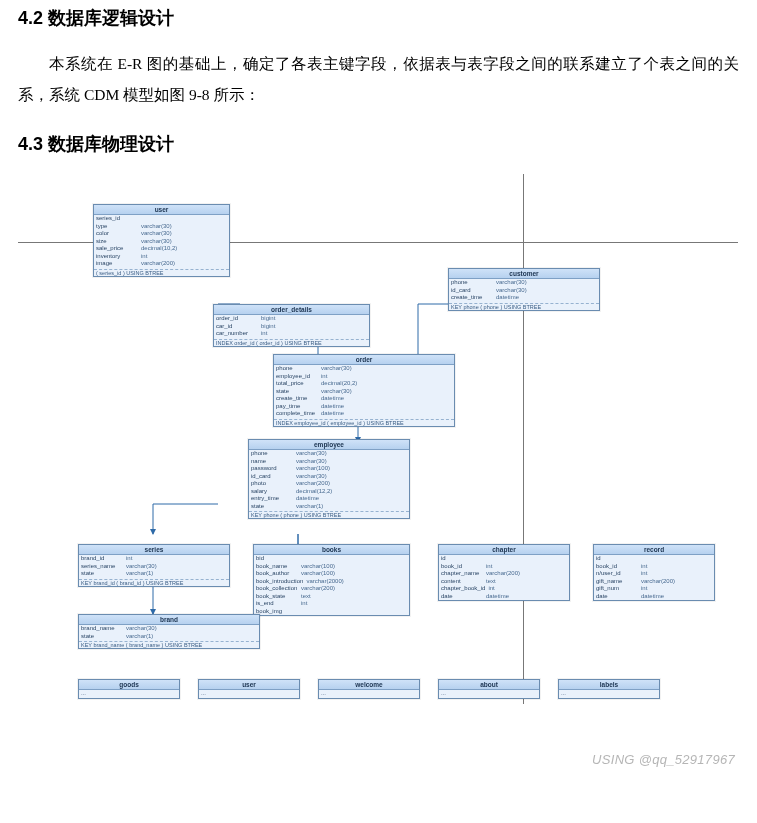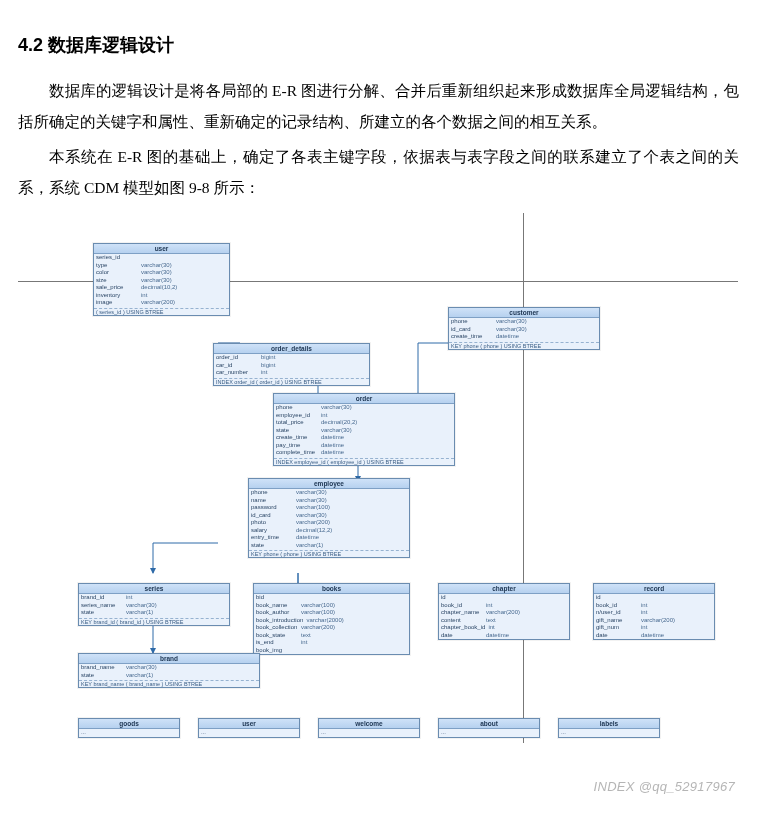--- a/index.html
+++ b/index.html
@@ -1,16 +1,16 @@
 <!DOCTYPE html>
 <html><head>
 <meta charset="utf-8">
 <style>
   html,body{margin:0;padding:0;background:#fff;font-family:"Microsoft YaHei","SimSun",sans-serif;color:#000;}
-  .page{width:757px;height:773px;position:relative;box-sizing:border-box;padding:0 18px 0 18px;overflow:hidden;margin-top:27px;}
+  .page{width:757px;height:773px;position:relative;box-sizing:border-box;padding:0 18px 0 18px;overflow:hidden;}
   h2.sec{font-family:"Microsoft YaHei","SimHei",sans-serif;font-weight:bold;font-size:18px;margin:6px 0 18px 0;}
   p.body{font-family:"SimSun","Songti SC",serif;font-size:15.5px;line-height:2.0;margin:0 0 4px 0;text-align:justify;}
   .indent{text-indent:2em;}
   .diagram-wrap{position:relative;width:720px;height:530px;margin-top:10px;}
   .cross-h{position:absolute;left:0;right:0;top:68px;height:1px;background:#777;}
   .cross-v{position:absolute;top:0;bottom:0;left:505px;width:1px;background:#777;}
   .ent{position:absolute;font-family:Arial,Helvetica,sans-serif;font-size:6px;color:#223a58;border:1px solid #6a8cb0;background:#e9f1fb;box-shadow:0 0 0 1px rgba(0,0,0,.05);}
   .ent .ttl{background:linear-gradient(#cfe2f8,#b6d1ef);border-bottom:1px solid #7ea0c5;font-weight:bold;text-align:center;font-size:6.5px;padding:1px 2px;color:#1b3350;white-space:nowrap;overflow:hidden;}
   .ent .row{display:flex;padding:0 2px;line-height:1.25;white-space:nowrap;overflow:hidden;}
   .ent .c1{flex:0 0 auto;min-width:42px;color:#2b4666;}
@@ -18,23 +18,23 @@
   .ent .idx{border-top:1px dashed #96b2d0;margin-top:1px;padding:0 2px;color:#3a5d84;font-size:5.5px;white-space:nowrap;overflow:hidden;}
   svg.links{position:absolute;inset:0;width:100%;height:100%;}
   .watermark{position:absolute;right:22px;bottom:6px;font-family:Arial,sans-serif;font-size:13px;color:rgba(120,120,120,.55);letter-spacing:.3px;pointer-events:none;font-style:italic;}
 </style>
 </head>
 <body>
 
 <div class="page">
   <h2 class="sec">4.2 数据库逻辑设计</h2>
 
-  <p class="body indent">数据库的逻辑设计是将各局部的 E-R 图进行分解、合并后重新组织起来形成数据库全局逻辑结构，包括所确定的关键字和属性、重新确定的记录结构、所建立的各个数据之间的相互关系。</p>
   <p class="body indent">本系统在 E-R 图的基础上，确定了各表主键字段，依据表与表字段之间的联系建立了个表之间的关系，系统 CDM 模型如图 9-8 所示：</p>
 
+  <h2 class="sec" style="margin-top:22px;">4.3 数据库物理设计</h2>
 
   <div class="diagram-wrap">
     <div class="cross-h"></div>
     <div class="cross-v"></div>
 
     <svg class="links">
       <defs>
         <marker id="arr" markerWidth="6" markerHeight="6" refX="5" refY="3" orient="auto">
           <path d="M0,0 L6,3 L0,6 Z" fill="#2e6aa8"></path>
         </marker>
@@ -335,14 +335,14 @@
     </div>
     <div class="ent" style="left:540px;top:505px;width:100px;">
       <div class="ttl">labels</div>
       <div class="row">
           <span class="c1">...</span>
         </div>
     </div>
 
   </div>
 
-  <div class="watermark">INDEX @qq_52917967</div>
+  <div class="watermark">USING @qq_52917967</div>
 </div>
 
 </body></html>

